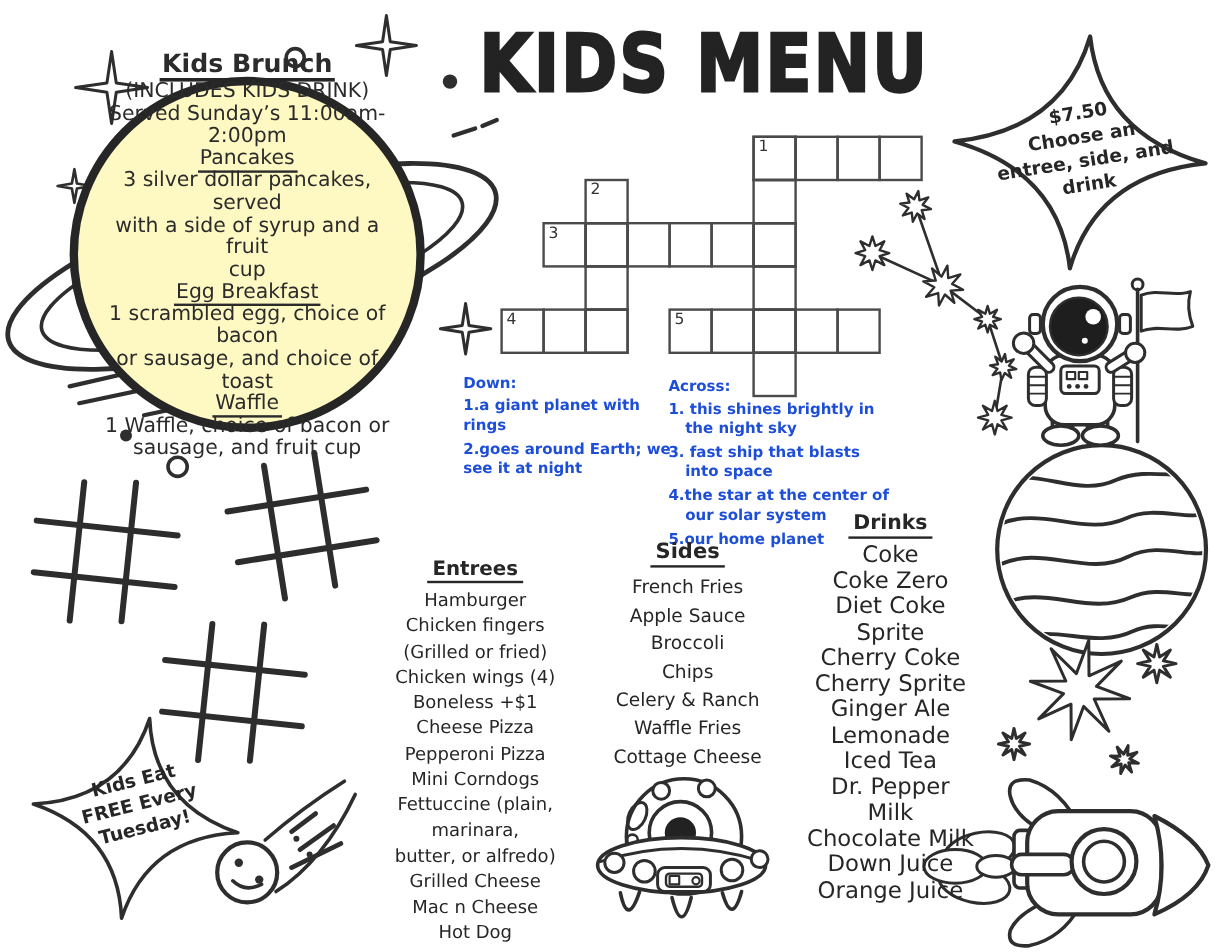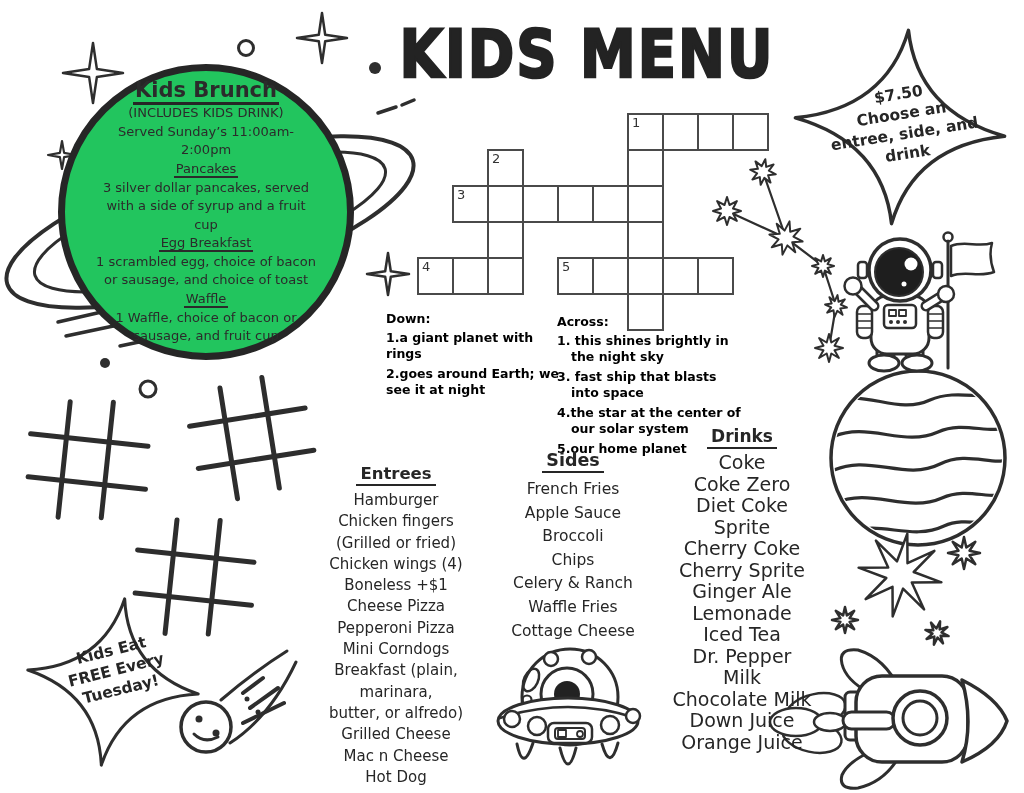--- a/index.html
+++ b/index.html
@@ -8,34 +8,34 @@
   svg.deco{position:absolute;left:0;top:0;width:1024px;height:793px;}
 
   
   #title{position:absolute;left:388px;top:16px;width:398px;text-align:center;
          font-family:"DejaVu Sans",sans-serif;font-weight:bold;font-size:56px;
          letter-spacing:2px;color:#232323;-webkit-text-stroke:2.2px #232323;
          transform:scaleY(1.18);transform-origin:center top;white-space:nowrap;}
 
   
   #brunch{position:absolute;left:58px;top:64px;width:296px;height:296px;border:7px solid #262626;
-          border-radius:50%;background:#22c55e;box-sizing:border-box;display:flex;flex-direction:column;
+          border-radius:50%;background:#fef9c3;box-sizing:border-box;display:flex;flex-direction:column;
           justify-content:center;align-items:center;text-align:center;padding:6px 14px;}
-  .b-line{font-size:13px;line-height:18.6px;}
+  .b-line{font-size:17px;line-height:18.6px;}
   .b-title{font-size:21px;font-weight:bold;line-height:24px;margin-bottom:2px;}
   .b-title span{border-bottom:3px solid #262626;padding:0 2px 0px;}
   .b-head span{border-bottom:2px solid #2b2b2b;padding:0 2px;}
 
   
   #crossword{position:absolute;left:0;top:0;}
   .cw-cell{position:absolute;border:2px solid #4a4a4a;box-sizing:border-box;background:transparent;}
   .cw-num{position:absolute;left:3px;top:1px;font-size:13px;color:#333;line-height:1;}
 
   
-  .clues{position:absolute;font-size:12.5px;line-height:1.32;color:#000000;font-weight:600;}
+  .clues{position:absolute;font-size:12.5px;line-height:1.32;color:#1d4ed8;font-weight:600;}
   #down-clues{left:386px;top:311px;width:176px;}
   #across-clues{left:557px;top:314px;width:190px;}
   .clue-head{margin-bottom:2px;}
   .clue{margin:0 0 3px 0;}
   #across-clues .clue{padding-left:14px;text-indent:-14px;}
 
   
   .menu-col{position:absolute;text-align:center;color:#262626;}
   .menu-head{display:inline-block;font-weight:bold;border-bottom:2px solid #262626;padding:0 4px 1px;}
   #entrees{left:296px;top:420px;width:200px;margin-top:44px;}
@@ -317,21 +317,21 @@
     <div class="menu-head">Entrees</div>
     <div class="menu-items">
         <div class="">Hamburger</div>
         <div class="">Chicken fingers</div>
         <div class="">(Grilled or fried)</div>
         <div class="">Chicken wings (4)</div>
         <div class="">Boneless +$1</div>
         <div class="">Cheese Pizza</div>
         <div class="">Pepperoni Pizza</div>
         <div class="">Mini Corndogs</div>
-        <div class="">Breakfast (plain, marinara,</div>
+        <div class="">Fettuccine (plain, marinara,</div>
         <div class="">butter, or alfredo)</div>
         <div class="">Grilled Cheese</div>
         <div class="">Mac n Cheese</div>
         <div class="">Hot Dog</div>
       </div>
   </div>
   <div id="sides" class="menu-col">
     <div class="menu-head">Sides</div>
     <div class="menu-items">
         <div class="">French Fries</div>

